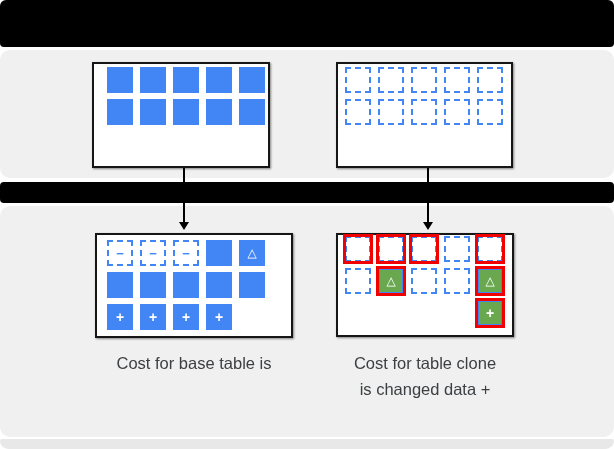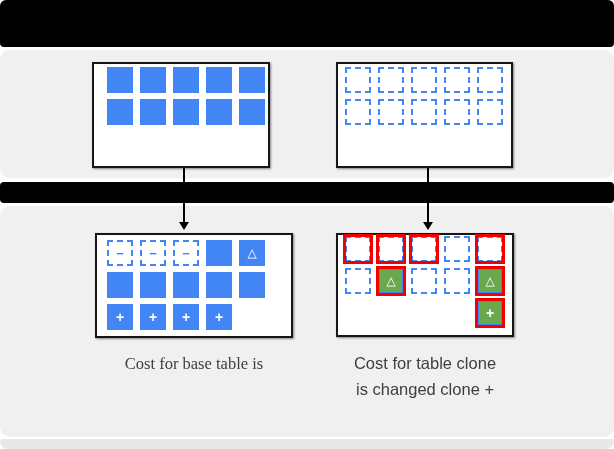--- a/index.html
+++ b/index.html
@@ -45,21 +45,21 @@
     content:"";position:absolute;left:-4px;bottom:-8px;
     border-left:5px solid transparent;border-right:5px solid transparent;
     border-top:8px solid #000;
   }
   #arrow-left{left:183px;top:168px;height:54px;}
   #arrow-right{left:427px;top:168px;height:54px;}
   .caption{
     position:absolute;top:351px;width:240px;text-align:center;
     color:var(--text,#3c4043);font-size:16.5px;line-height:25.5px;
   }
-  #caption-left{left:74px;font-family:Liberation Serif, serif;}
+  #caption-left{left:74px;}
   #caption-right{left:305px;}
 </style>
 </head>
 <body>
 
 <div id="canvas">
 
   <div class="bar" id="top-bar"></div>
 
   <div class="section" id="section-top"></div>
@@ -175,16 +175,16 @@
         </div>
       </div>
   </div>
 
   <div class="caption" id="caption-left">
     <div>Cost for base table is</div>
   </div>
 
   <div class="caption" id="caption-right">
     <div>Cost for table clone</div>
-    <div>is changed clone +</div>
+    <div>is changed data +</div>
   </div>
 
 </div>
 
 </body></html>

